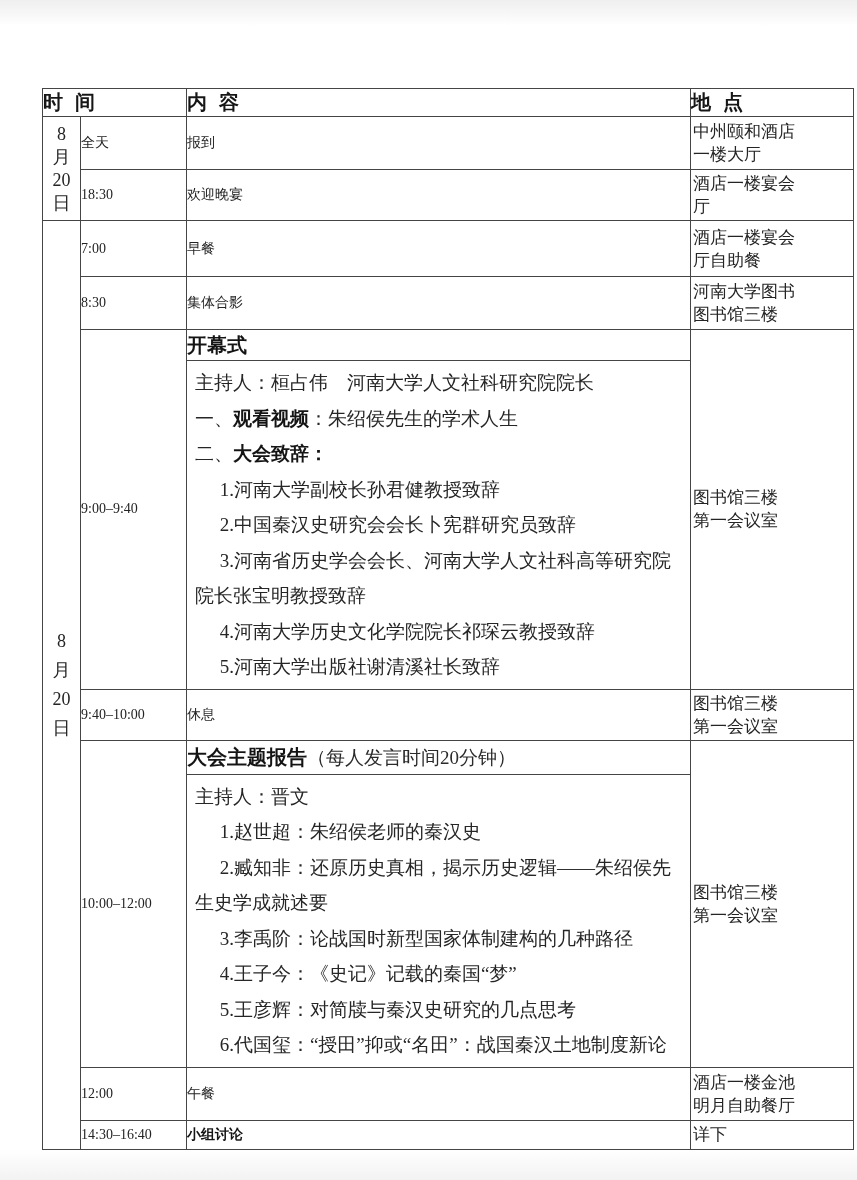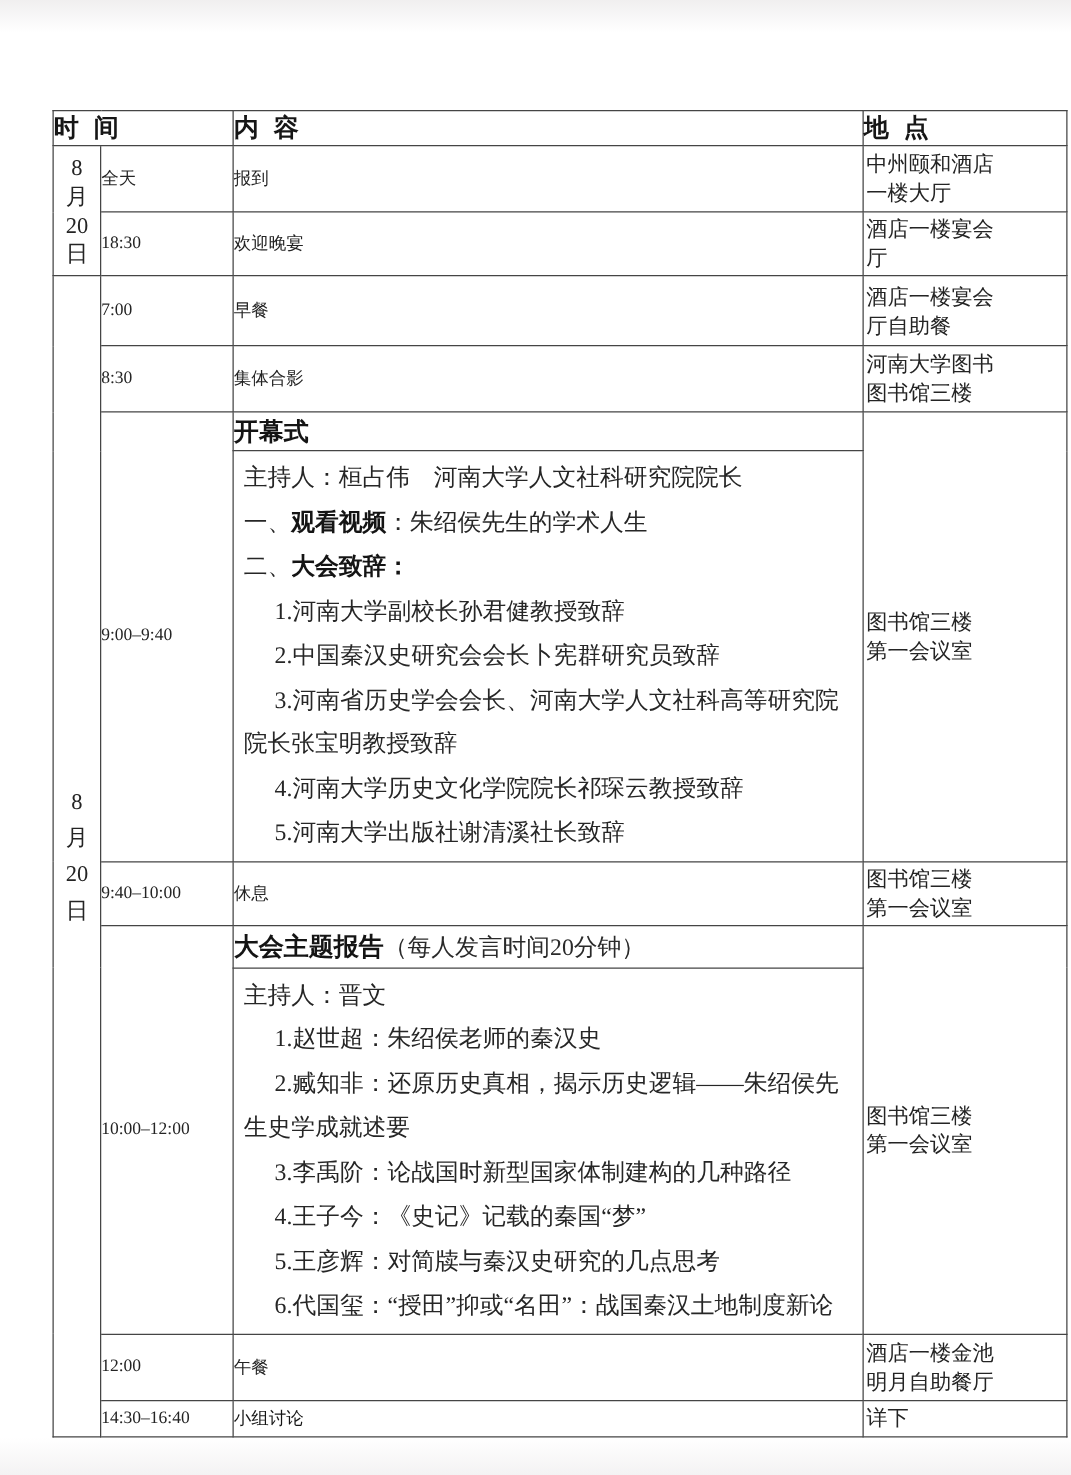--- a/index.html
+++ b/index.html
@@ -41,21 +41,21 @@
     height:24px;
   }
   td.date-cell{
     text-align:center;vertical-align:middle;
     font-size:18px;line-height:23px;
   }
   td.date-cell .dchar{display:block;}
   td.date-cell.tall .dchar{line-height:29px;}
   td.time-cell{font-size:14px;}
   td.center-cell{font-size:14px;}
-  td.center-cell.bold{font-weight:normal;color:#141414;}
+  td.center-cell.bold{font-weight:bold;color:#141414;}
   td.loc-cell{font-size:17px;line-height:23px;padding:2px 2px;}
   td.loc-cell .ln{display:block;}
   td.sec-title{
     font-weight:bold;font-size:20px;color:#141414;height:30px;
   }
   td.sec-title .note{font-weight:normal;font-size:19px;color:#2a2a2a;}
   td.sec-body{
     text-align:left;vertical-align:top;
     padding:4px 6px 4px 8px;
   }

